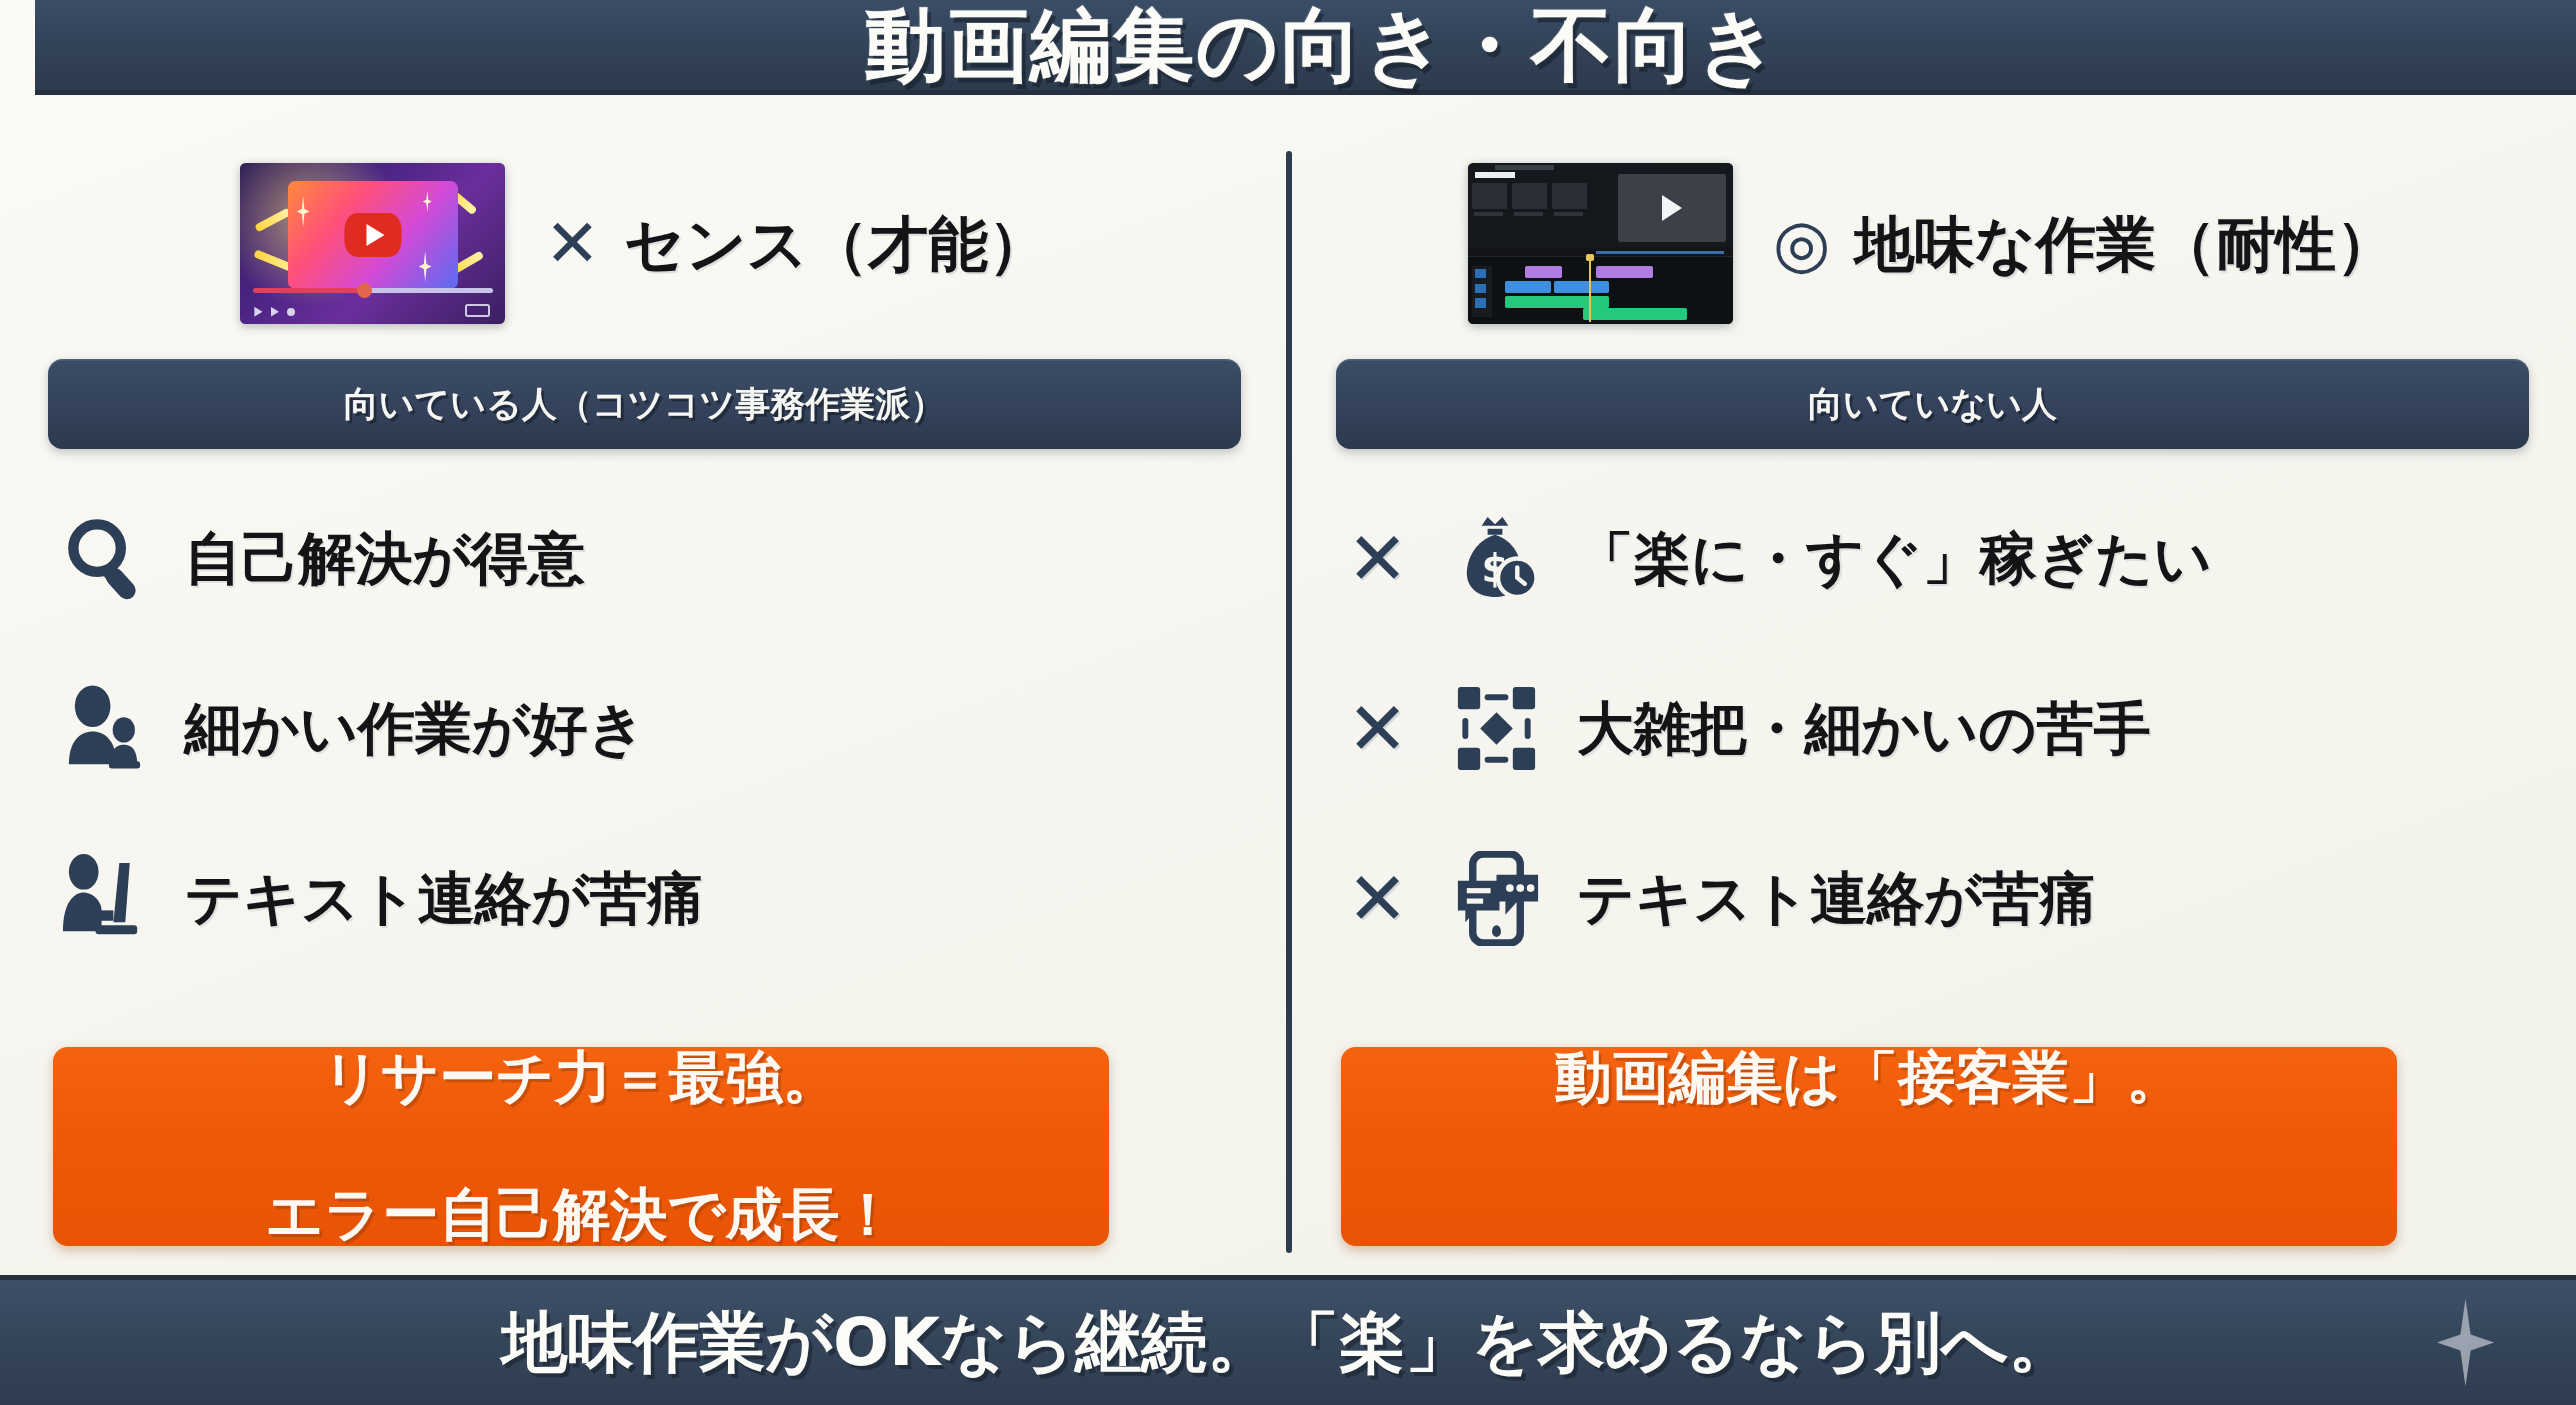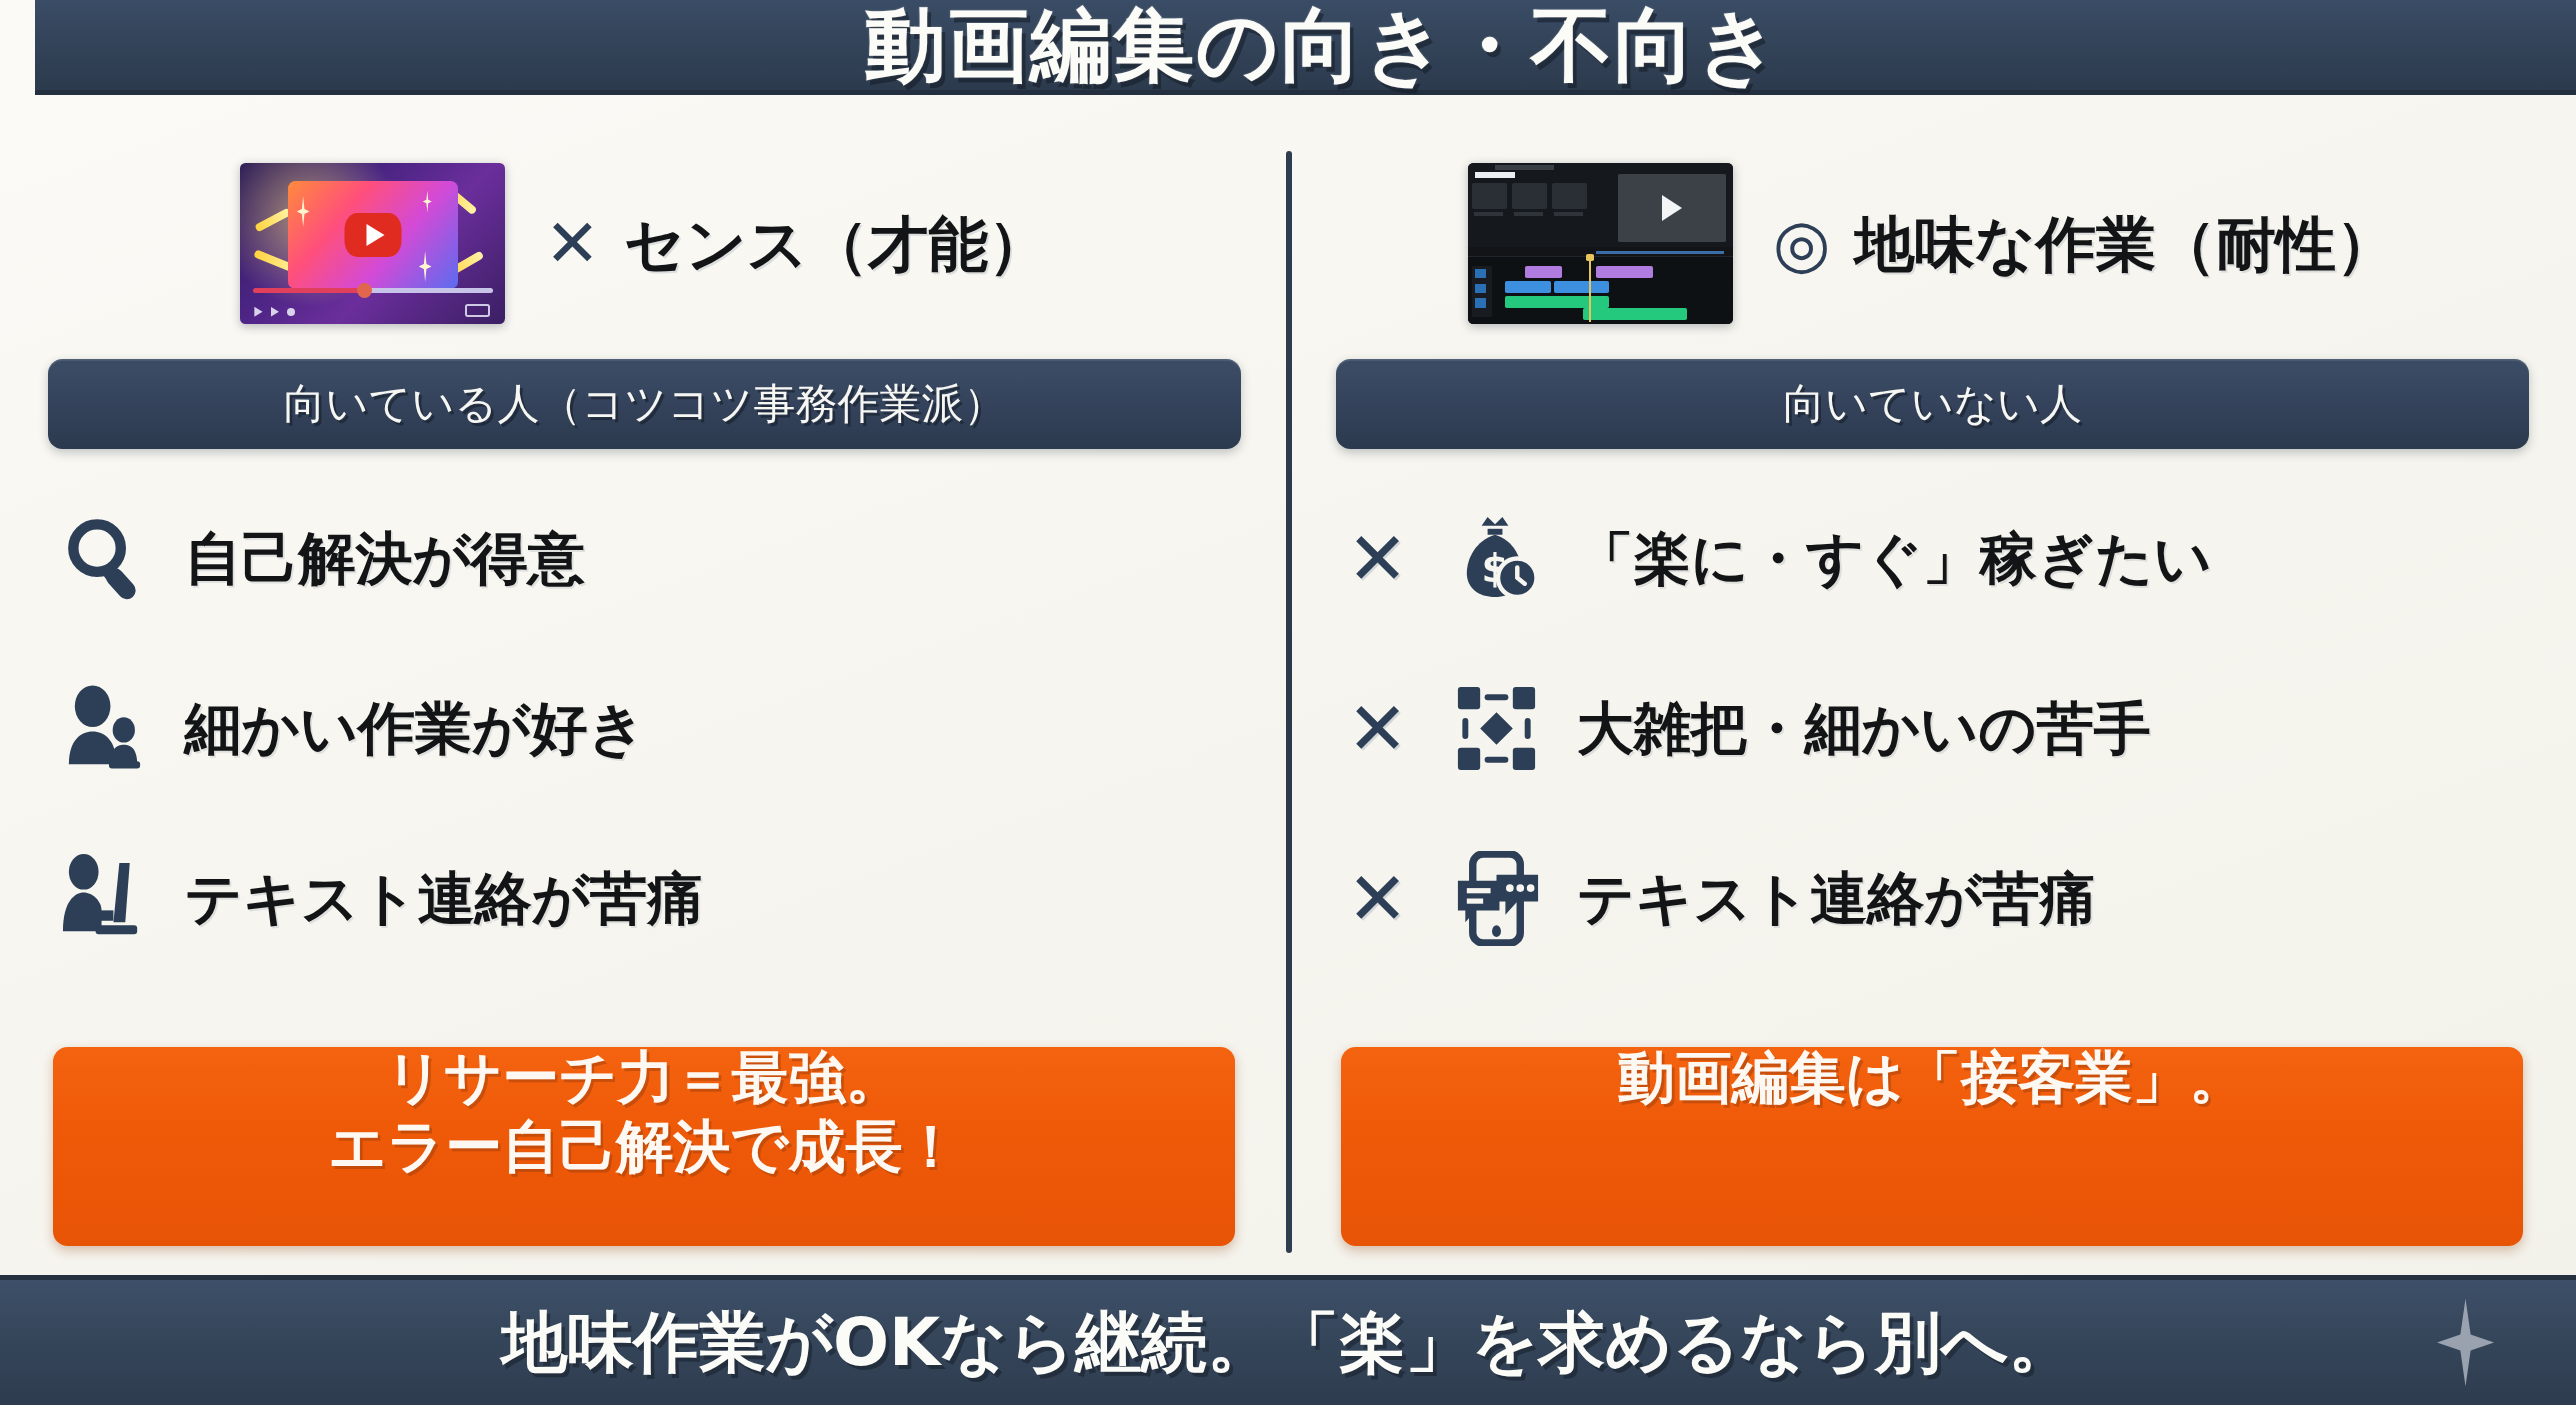--- a/index.html
+++ b/index.html
@@ -242,22 +242,22 @@
     background: linear-gradient(180deg, #44587250 0%, #3a4b63 12%, #33425a 55%, #2c3a4e 100%);
     background-color: #35455d;
     display: flex;
     align-items: center;
     justify-content: center;
     box-shadow: 0 3.7px 9.1px rgba(40,50,65,.25), inset 0 1.8px 0 rgba(255,255,255,.12);
   }
   .col-right .pill { left: 48px; }
   .pill-text {
     color: #f6f6f3;
-    font-size: 42px;
-    font-weight: 400;
+    font-size: 35px;
+    font-weight: 700;
     line-height: 1;
     white-space: nowrap;
     text-shadow: 2.7px 2.7px 0 rgba(18,26,36,.55);
   }
 
   
   .list {
     position: absolute;
     top: 348px;
     left: 51px;
@@ -295,28 +295,28 @@
     line-height: 1;
     white-space: nowrap;
     text-shadow: 1.8px 1.8px 0 rgba(170,175,182,.3);
   }
 
   
   .callout {
     position: absolute;
     top: 922px;
     left: 53px;
-    width: 1182px;
+    width: 1056px;
     height: 199px;
     border-radius: 14.6px;
     background: linear-gradient(180deg, #f4630f 0%, #ef5a09 40%, #e85405 100%);
     display: flex;
     flex-direction: column;
     align-items: center;
-    justify-content: flex-start;
+    justify-content: space-between;
     gap: 7.3px;
     box-shadow: 0 4.6px 11px rgba(150,70,20,.30);
   }
   .callout-line {
     color: #fdf8f2;
     font-size: 57px;
     font-weight: 700;
     line-height: 1.08;
     white-space: nowrap;
     text-shadow: 2.7px 2.7px 0 rgba(150,60,10,.45);

